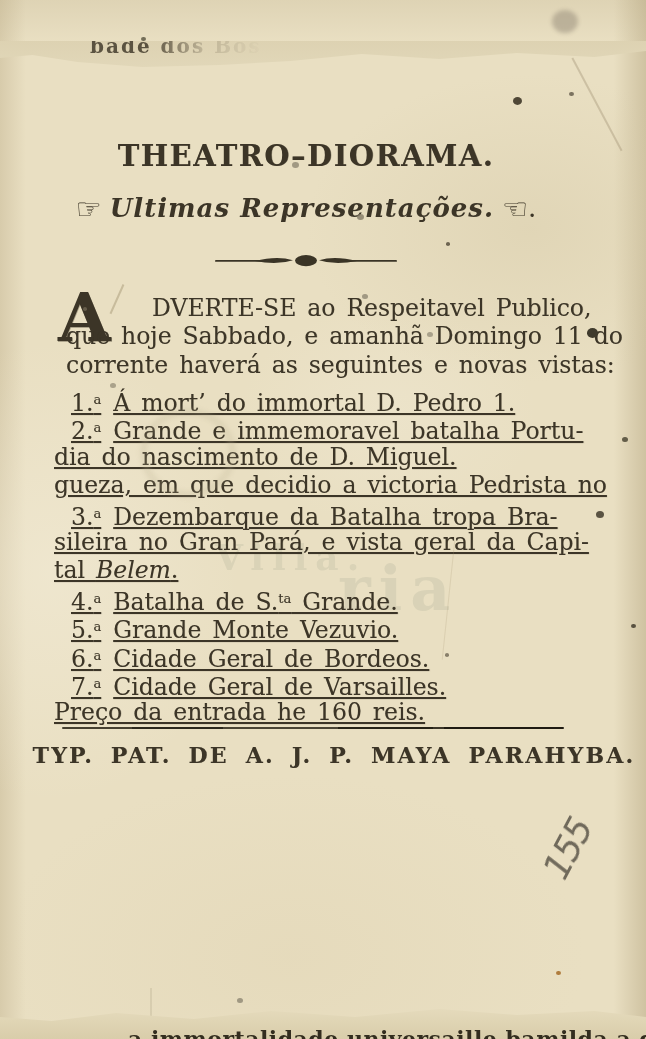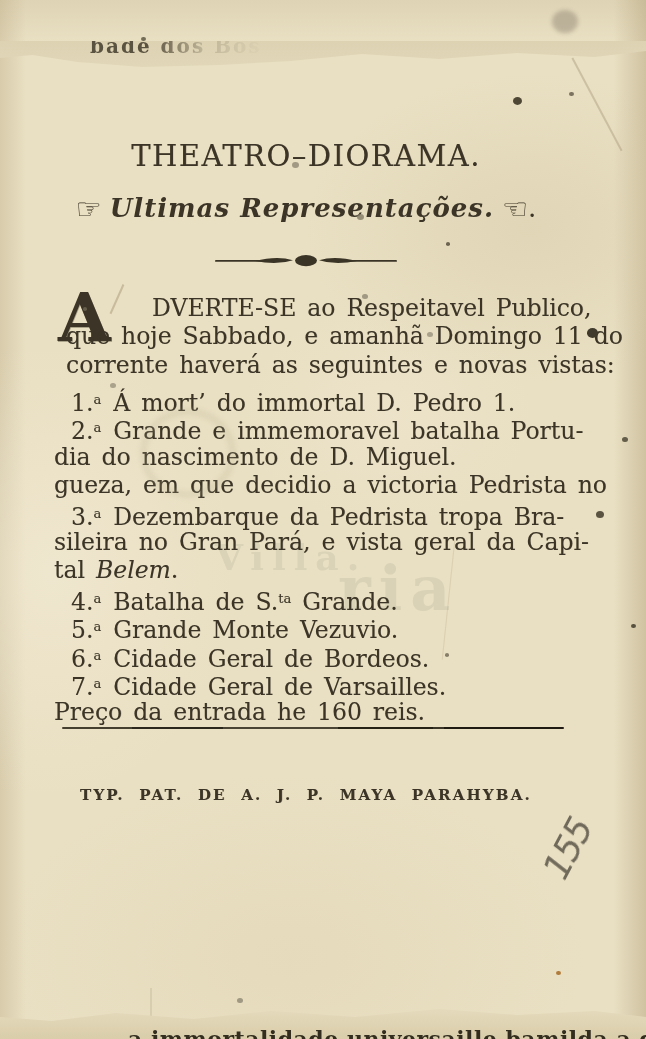--- a/index.html
+++ b/index.html
@@ -37,45 +37,45 @@
     clip-path:polygon(0 12px,8% 16px,18% 8px,30% 14px,42% 6px,55% 12px,68% 4px,80% 10px,92% 6px,100% 12px,100% 100%,0 100%);
     overflow:hidden; z-index:5;
   }
   .bottom-strip .edge-text {
     position:absolute; bottom:-13px; left:128px;
     font-weight:bold; font-size:22px; color:#332d1f; letter-spacing:.5px;
     filter:blur(.55px); white-space:nowrap; transform:scaleY(1.05);
   }
   
   .center-col { position:absolute; left:0; width:612px; text-align:center; }
-  #title { top:139px; font-size:29px; font-weight:normal; letter-spacing:1.5px;
+  #title { top:139px; font-size:29px; font-weight:bold; letter-spacing:1.5px;
            text-shadow:.4px .4px 0 rgba(60,52,38,.4);text-align:center; }
   #subtitle-row { top:192px; font-size:26px; }
   #subtitle-row .manicule { font-family:"DejaVu Sans",sans-serif; font-size:29px; vertical-align:-2px; }
   #subtitle-row .sub { font-style:italic; font-weight:600; letter-spacing:1px; padding:0 8px;margin-top:47px; }
   #ornament { top:252px; }
   
   #dropcap { position:absolute; left:58px; top:283px; font-size:68px; line-height:1;
              font-weight:bold; letter-spacing:0; text-shadow:.5px .5px 0 rgba(60,52,38,.35); }
   .body-text { font-size:23.5px; line-height:28.4px; word-spacing:3.5px;
                text-shadow:.3px .3px 0 rgba(62,55,40,.3); white-space:nowrap; }
   #announcement { position:absolute; left:66px; top:294px; width:540px; }
   #announcement .aline:first-child { padding-left:86px; }
   
-  #vistas { position:absolute; left:54px; top:386px; width:540px; }
+  #vistas { position:absolute; left:54px; top:386px; width:540px;text-decoration:underline; }
   .vline { height:28.4px; }
   .vline.numbered { padding-left:17px; }
   .vnum sup, sup { font-size:13px; vertical-align:7px; letter-spacing:0; }
   .vgap { display:inline-block; width:12px; }
   .it { font-style:italic; }
   
   #footer-rule { position:absolute; left:62px; top:727px; width:502px; height:2.4px; border-radius:1px;
     background:linear-gradient(90deg,#453f30 0 14%,#2b271c 14% 32%,#4a4434 32% 55%,#262216 55% 74%,#3c3628 74% 76%,#1f1b12 76% 100%); }
-  #imprint-line1 { top:786px; font-weight:bold; font-size:15px; letter-spacing:2.2px; word-spacing:7px;
-                   text-shadow:.3px .3px 0 rgba(62,55,40,.35); }
+  #imprint-line1 { top:742px; font-weight:bold; font-size:22px; letter-spacing:2.2px; word-spacing:7px;
+                   text-shadow:.3px .3px 0 rgba(62,55,40,.35);margin-left:28px; }
   #imprint-line2 { top:765px; font-style:italic; font-size:25px; word-spacing:9px; letter-spacing:1px; }
   
   .wm { position:absolute; font-weight:bold; color:#d8d1b6; pointer-events:none;
         filter:blur(.6px); letter-spacing:8px; }
   #wm1 { left:215px; top:536px; font-size:36px; opacity:.85; }
   #wm2 { left:338px; top:552px; font-size:62px; opacity:.9; }
   
   #handwritten {
     position:absolute; left:536px; top:828px; font-family:"DejaVu Sans",sans-serif;
     font-size:36px; color:#5c564a; transform:rotate(-62deg) skewX(-10deg);
@@ -126,21 +126,21 @@
     <div class="aline">DVERTE-SE ao Respeitavel Publico,</div>
     <div class="aline">que hoje Sabbado, e amanhã Domingo 11 do</div>
     <div class="aline">corrente haverá as seguintes e novas vistas:</div>
   </div>
 
   <div id="vistas" class="body-text">
       <div class="vline numbered"><span class="vnum">1.<sup>a</sup></span><span class="vgap"></span><span>Á mort’ do immortal D. Pedro 1.</span></div>
       <div class="vline numbered"><span class="vnum">2.<sup>a</sup></span><span class="vgap"></span><span>Grande e immemoravel batalha Portu-</span></div>
       <div class="vline"><span>dia do nascimento de D. Miguel.</span></div>
       <div class="vline"><span>gueza, em que decidio a victoria Pedrista no</span></div>
-      <div class="vline numbered"><span class="vnum">3.<sup>a</sup></span><span class="vgap"></span><span>Dezembarque da Pedrista tropa Bra-</span></div>
+      <div class="vline numbered"><span class="vnum">3.<sup>a</sup></span><span class="vgap"></span><span>Dezembarque da Batalha tropa Bra-</span></div>
       <div class="vline"><span>sileira no Gran Pará, e vista geral da Capi-</span></div>
       <div class="vline"><span>tal </span><span class="it">Belem</span><span>.</span></div>
       <div class="vline numbered"><span class="vnum">4.<sup>a</sup></span><span class="vgap"></span><span>Batalha de S.</span><sup>ta</sup><span> Grande.</span></div>
       <div class="vline numbered"><span class="vnum">5.<sup>a</sup></span><span class="vgap"></span><span>Grande Monte Vezuvio.</span></div>
       <div class="vline numbered"><span class="vnum">6.<sup>a</sup></span><span class="vgap"></span><span>Cidade Geral de Bordeos.</span></div>
       <div class="vline numbered"><span class="vnum">7.<sup>a</sup></span><span class="vgap"></span><span>Cidade Geral de Varsailles.</span></div>
       <div class="vline"><span>Preço da entrada he 160 reis.</span></div>
     </div>
 
   <div id="footer-rule"></div>

